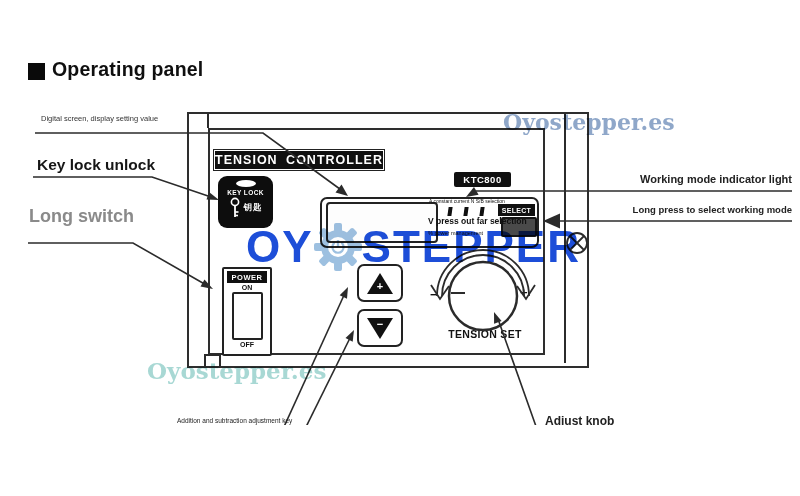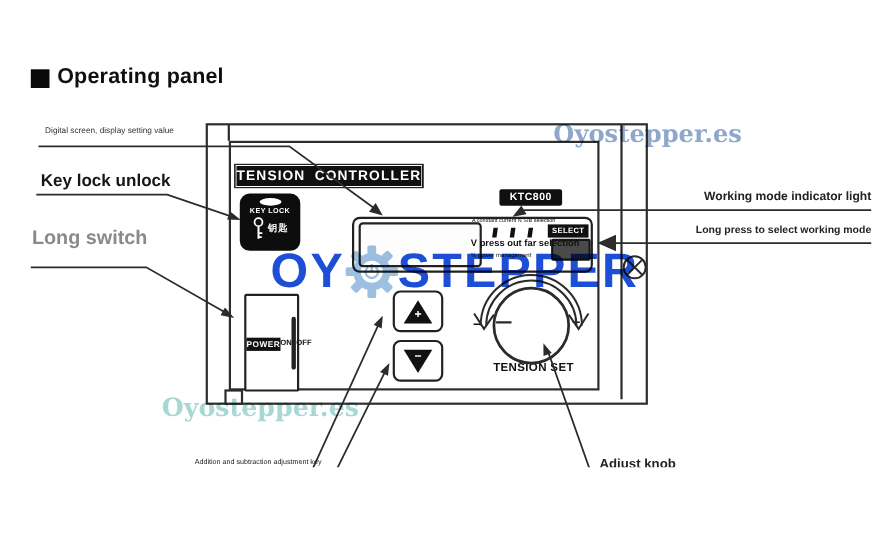--- a/index.html
+++ b/index.html
@@ -26,21 +26,21 @@
   
   .key-lock{left:218px;top:176px;width:55px;height:52px;background:#0d0d0d;border-radius:9px;
           display:flex;flex-direction:column;align-items:center;z-index:2;}
   .key-slot{width:20px;height:7px;background:#fff;border-radius:50%;margin-top:4px;}
   .key-lock-label{color:#fff;font-weight:bold;font-size:6.5px;letter-spacing:.4px;margin-top:2px;}
   .key-lock-row{display:flex;align-items:center;gap:3px;margin-top:1px;}
   .key-lock-caption{color:#fff;font-weight:bold;font-size:8.5px;letter-spacing:1px;}
 
   
   .power-switch{left:222px;top:267px;width:46px;height:85px;border:2px solid #222;background:#fff;
-          border-radius:2px;display:flex;align-items:center;z-index:2;}
+          border-radius:2px;display:flex;flex-direction:column;align-items:center;z-index:2;}
   .power-banner{width:40px;height:12px;background:#101010;margin-top:2px;display:flex;align-items:center;
           justify-content:center;color:#fff;font-weight:bold;font-size:7.5px;letter-spacing:.5px;}
   .power-on{font-size:7px;font-weight:bold;margin-top:1px;}
   .power-rocker{width:27px;height:44px;border:2px solid #222;border-radius:2px;background:#fff;margin-top:1px;}
   .power-off{font-size:7px;font-weight:bold;margin-top:1px;}
 
   
   .display-assembly{left:320px;top:197px;width:215px;height:47px;border:2px solid #222;border-radius:7px;
           background:#fff;z-index:2;}
   .screen{left:326px;top:202px;width:108px;height:37px;border:2px solid #222;border-radius:4px;background:#fdfdfd;z-index:2;}

